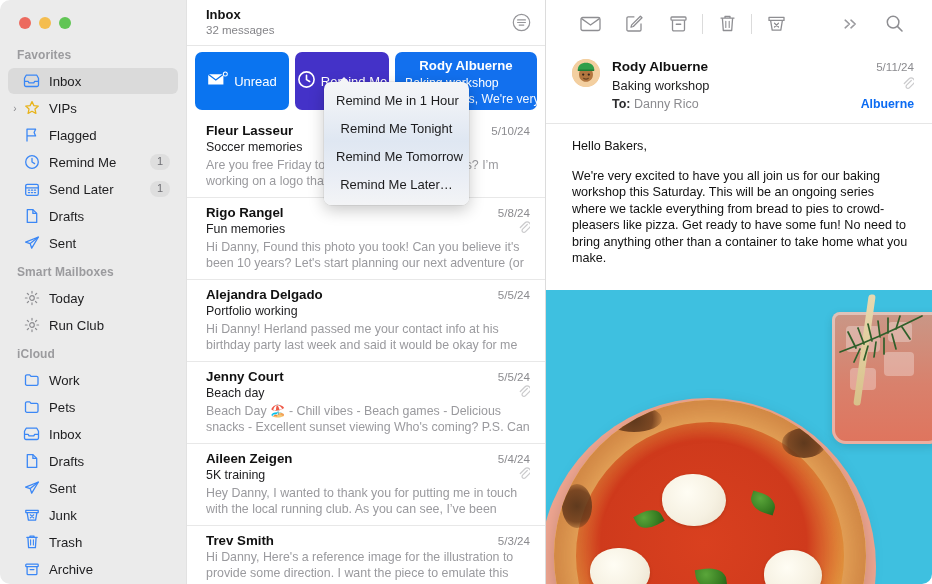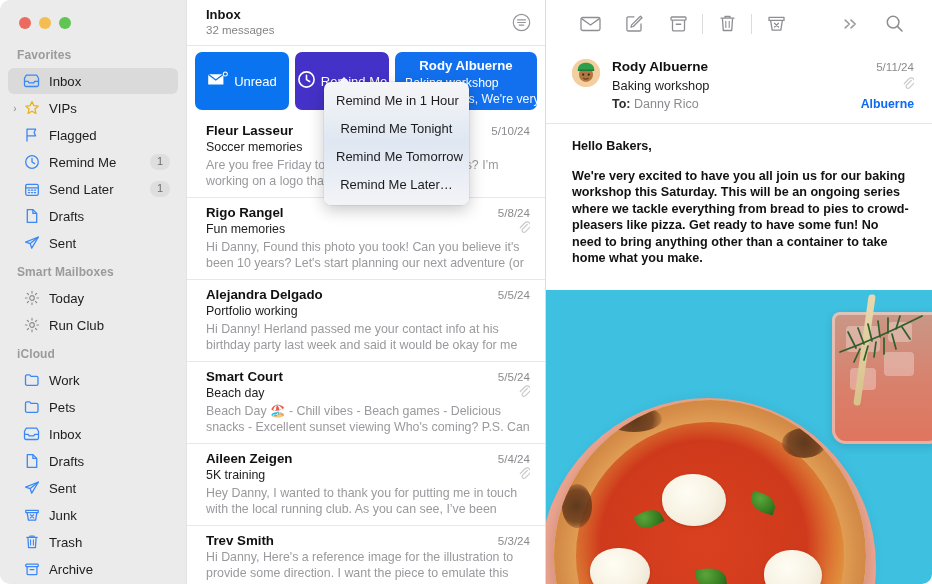--- a/index.html
+++ b/index.html
@@ -215,21 +215,21 @@
   .mh-subj { font-size: 12.8px; color: #1d1d1f; line-height: 18px; }
   .mh-to { font-size: 12.5px; color: #8b8b8f; line-height: 18px; }
   .mh-to b { color: #2b2b2d; font-weight: bold; }
   .mh-details { font-size: 12.3px; color: #0b6bf2; font-weight: 600; }
 
   .mail-body {
     padding: 14px 22px 10px 26px;
     font-size: 12.6px; line-height: 16.5px;
     color: #121212;
   }
-  .mail-body p { margin-bottom: 13px; font-weight: bold; }
+  .mail-body p { margin-bottom: 13px; }
 
   .photo-wrap { flex: 1 1 auto; position: relative; overflow: hidden; }
   .photo { position: absolute; inset: 0; background: #3ec0e0; overflow: hidden; }
 
   
   .pizza {
     position: absolute;
     left: 8px; bottom: -128px;
     width: 312px; height: 312px;
     border-radius: 50% 50% 48% 52% / 50% 50% 50% 50%;
@@ -559,21 +559,21 @@
         <span class="msg-date">5/5/24</span>
       </div>
       <div class="msg-mid">
         <span class="msg-subj">Portfolio working</span>
       </div>
       <div class="msg-prev">Hi Danny! Herland passed me your contact info at his birthday party last week and said it would be okay for me to reach out…</div>
     </div>
 
     <div class="msg">
       <div class="msg-top">
-        <span class="msg-from">Smart Court</span>
+        <span class="msg-from">Jenny Court</span>
         <span class="msg-date">5/5/24</span>
       </div>
       <div class="msg-mid">
         <span class="msg-subj">Beach day</span>
         <span class="clip-ico">
           <svg width="12" height="14" viewBox="0 0 12 14">
               <path d="M9.3 4.5 4.6 9.2a1.9 1.9 0 0 0 2.7 2.7l4.2-4.2a3.3 3.3 0 0 0-4.7-4.7L2.3 7.5" fill="none" stroke="#8a8a8e" stroke-width="1.2" stroke-linecap="round"></path>
             </svg>
         </span>
       </div>

